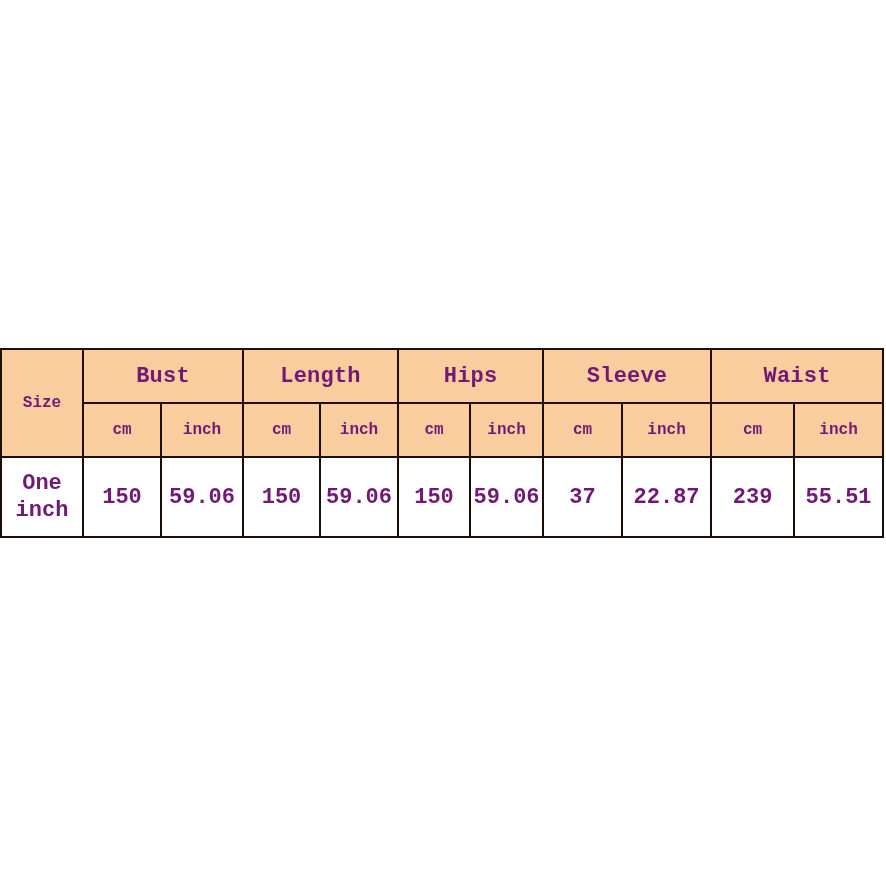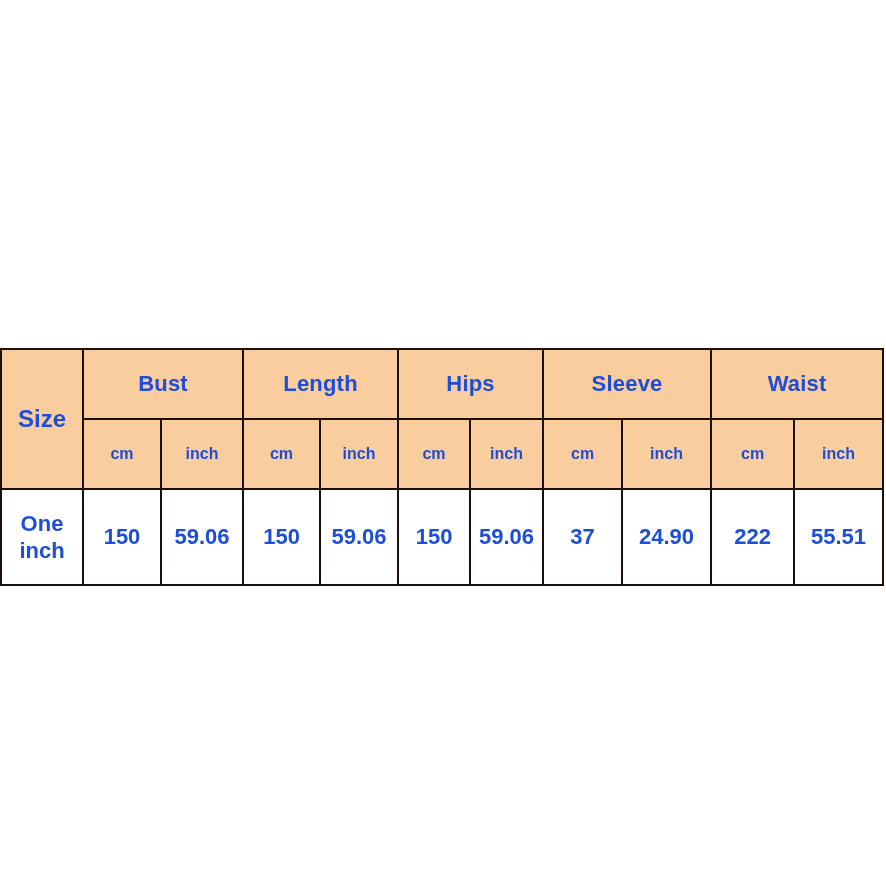--- a/index.html
+++ b/index.html
@@ -34,43 +34,44 @@
     table-layout: fixed;
     width: 882px;
     background: #ffffff;
   }
 
   table.size-chart th,
   table.size-chart td {
     border: 2px solid #1d0f08;
     text-align: center;
     vertical-align: middle;
-    padding: 8px;
-    color: #1d4ed8;
+    padding: 0;
+    color: #701a75;
+    font-family: Liberation Mono, monospace;
   }
 
   
   .hd {
     background: #facd9f;
     font-weight: bold;
   }
 
   .group-head {
     height: 52px;
     font-size: 22px;
     letter-spacing: 0.2px;
   }
 
   .unit-head {
     height: 52px;
     font-size: 16px;
   }
 
   .size-head {
-    font-size: 24px;
+    font-size: 16px;
     line-height: 1.15;
   }
 
   
   .data-row td {
     background: #ffffff;
     height: 78px;
     font-weight: bold;
     font-size: 22px;
   }
@@ -143,21 +144,21 @@
       <tbody>
         <tr class="data-row">
           <td class="size-cell">One inch</td>
           <td>150</td>
           <td>59.06</td>
           <td>150</td>
           <td>59.06</td>
           <td>150</td>
           <td>59.06</td>
           <td>37</td>
-          <td>24.90</td>
-          <td>222</td>
+          <td>22.87</td>
+          <td>239</td>
           <td>55.51</td>
         </tr>
       </tbody>
     </table>
 
   </div>
 </div>
 
 </body></html>

